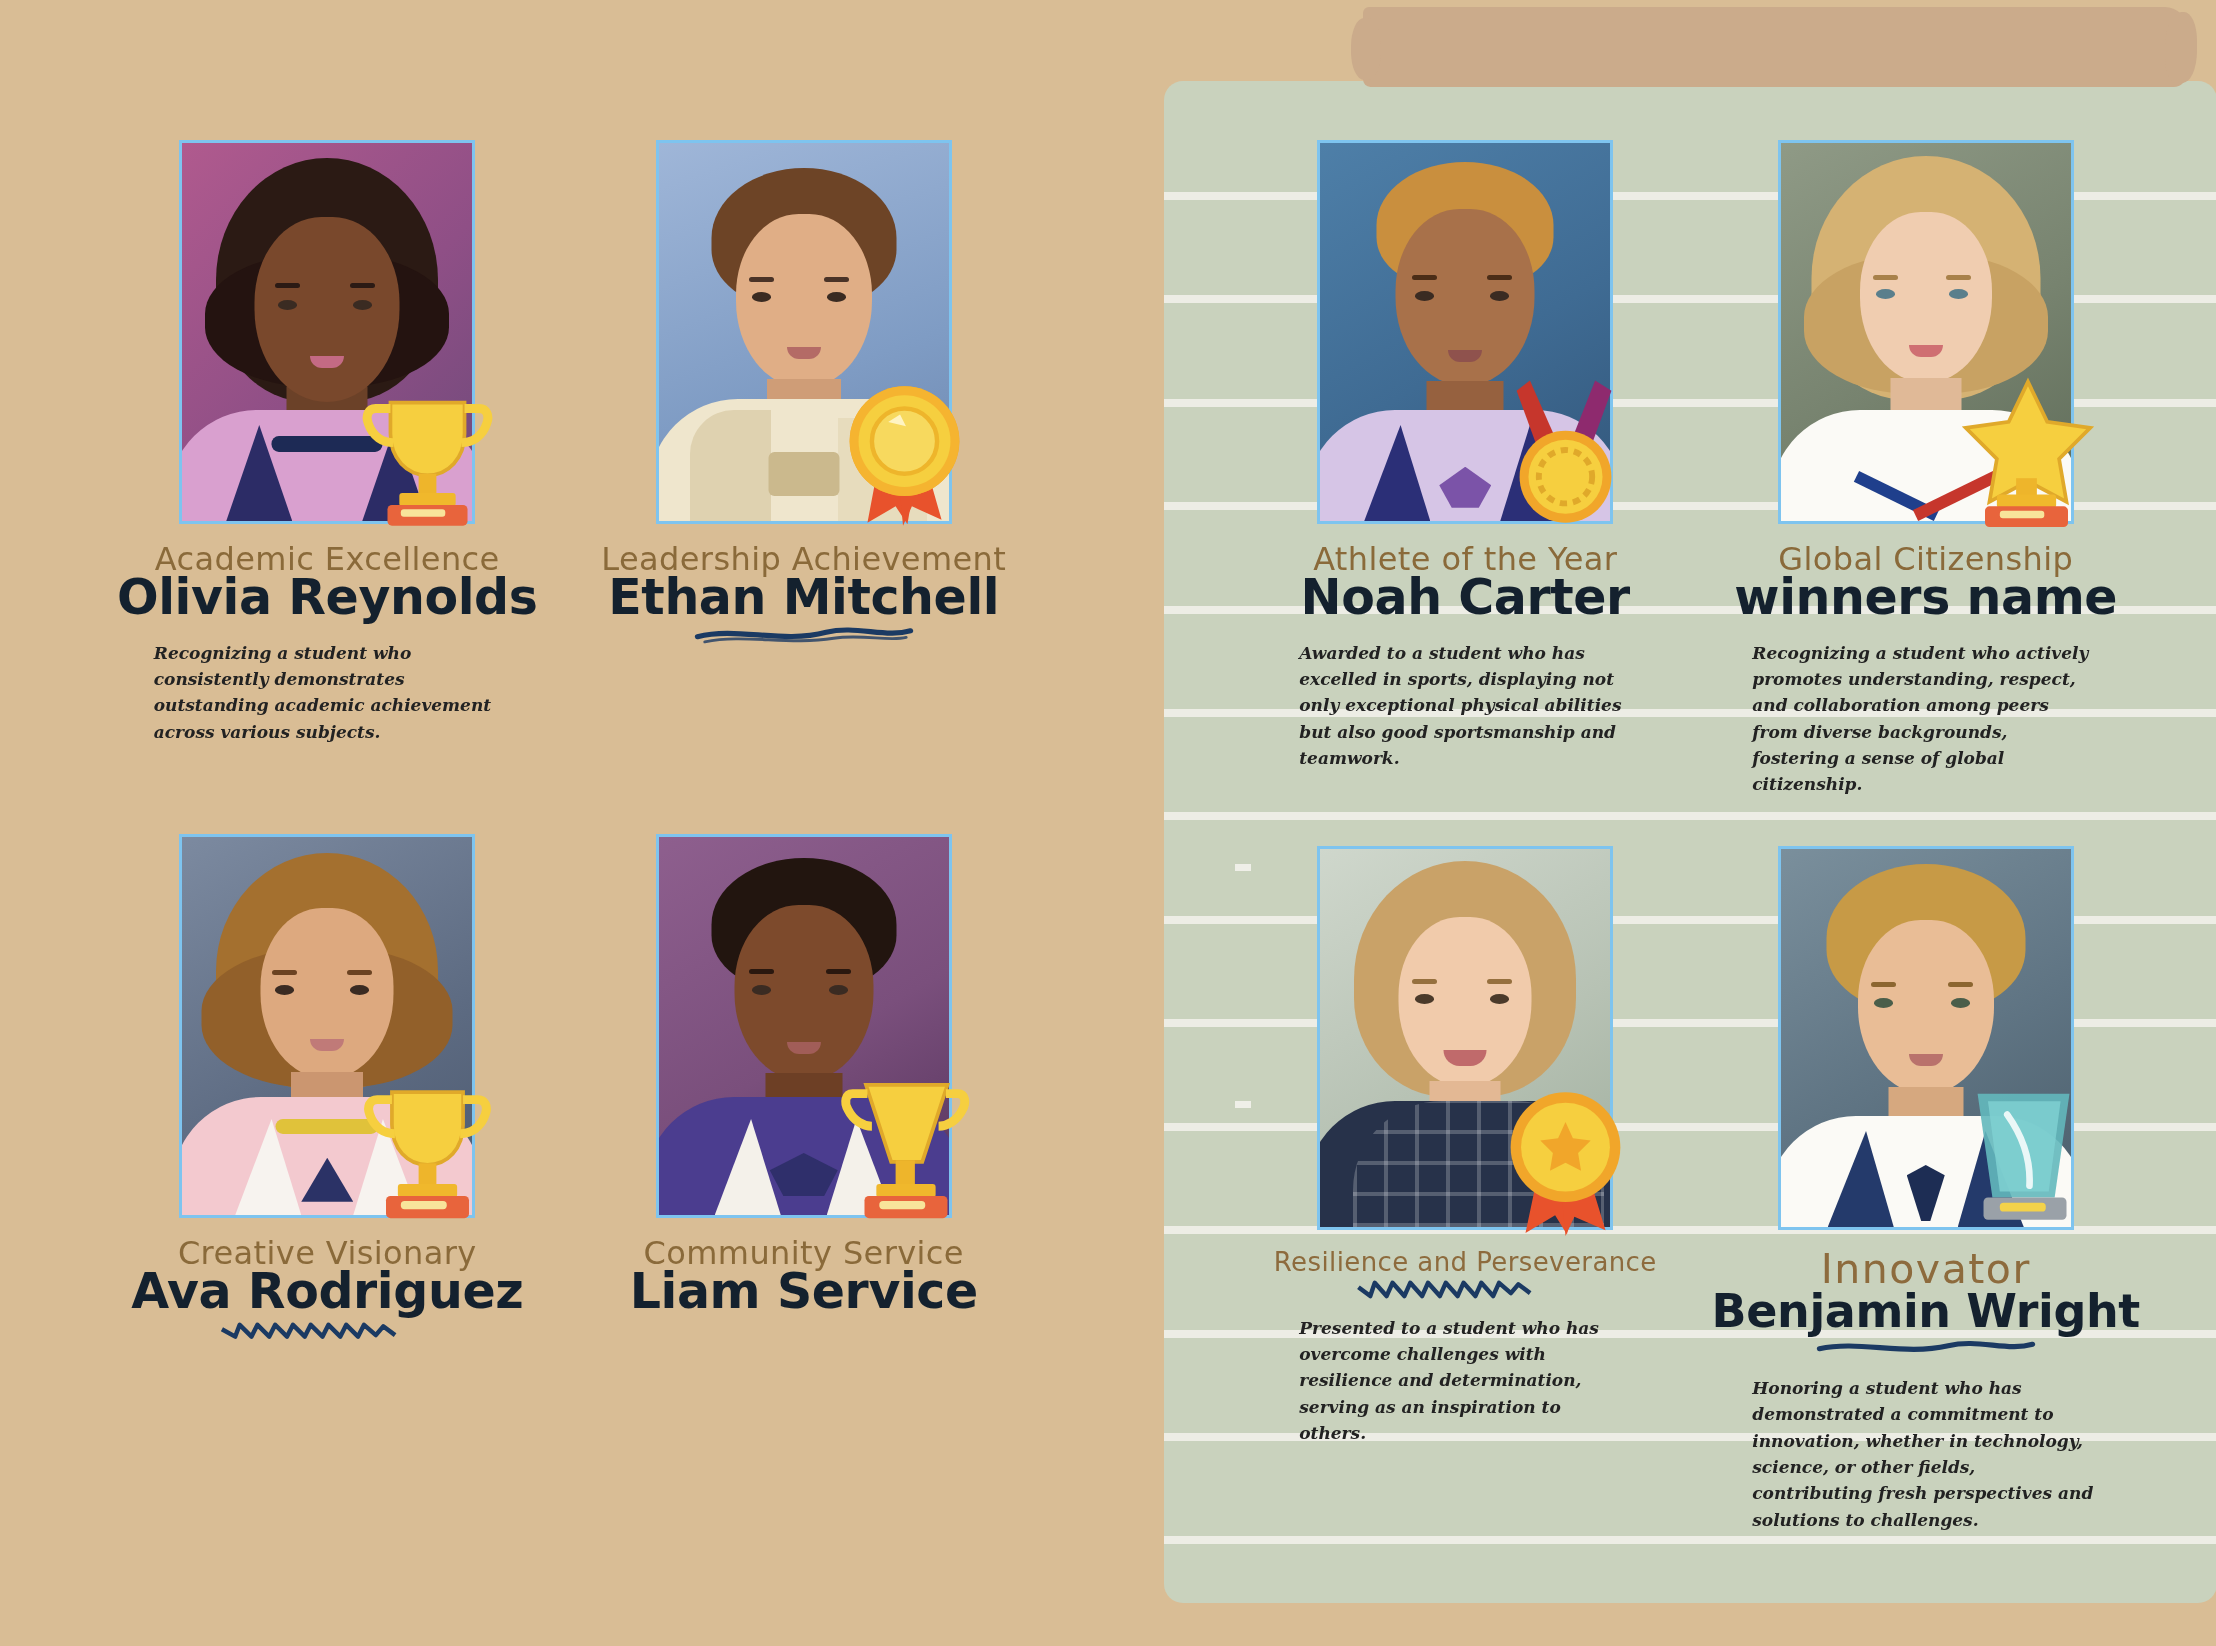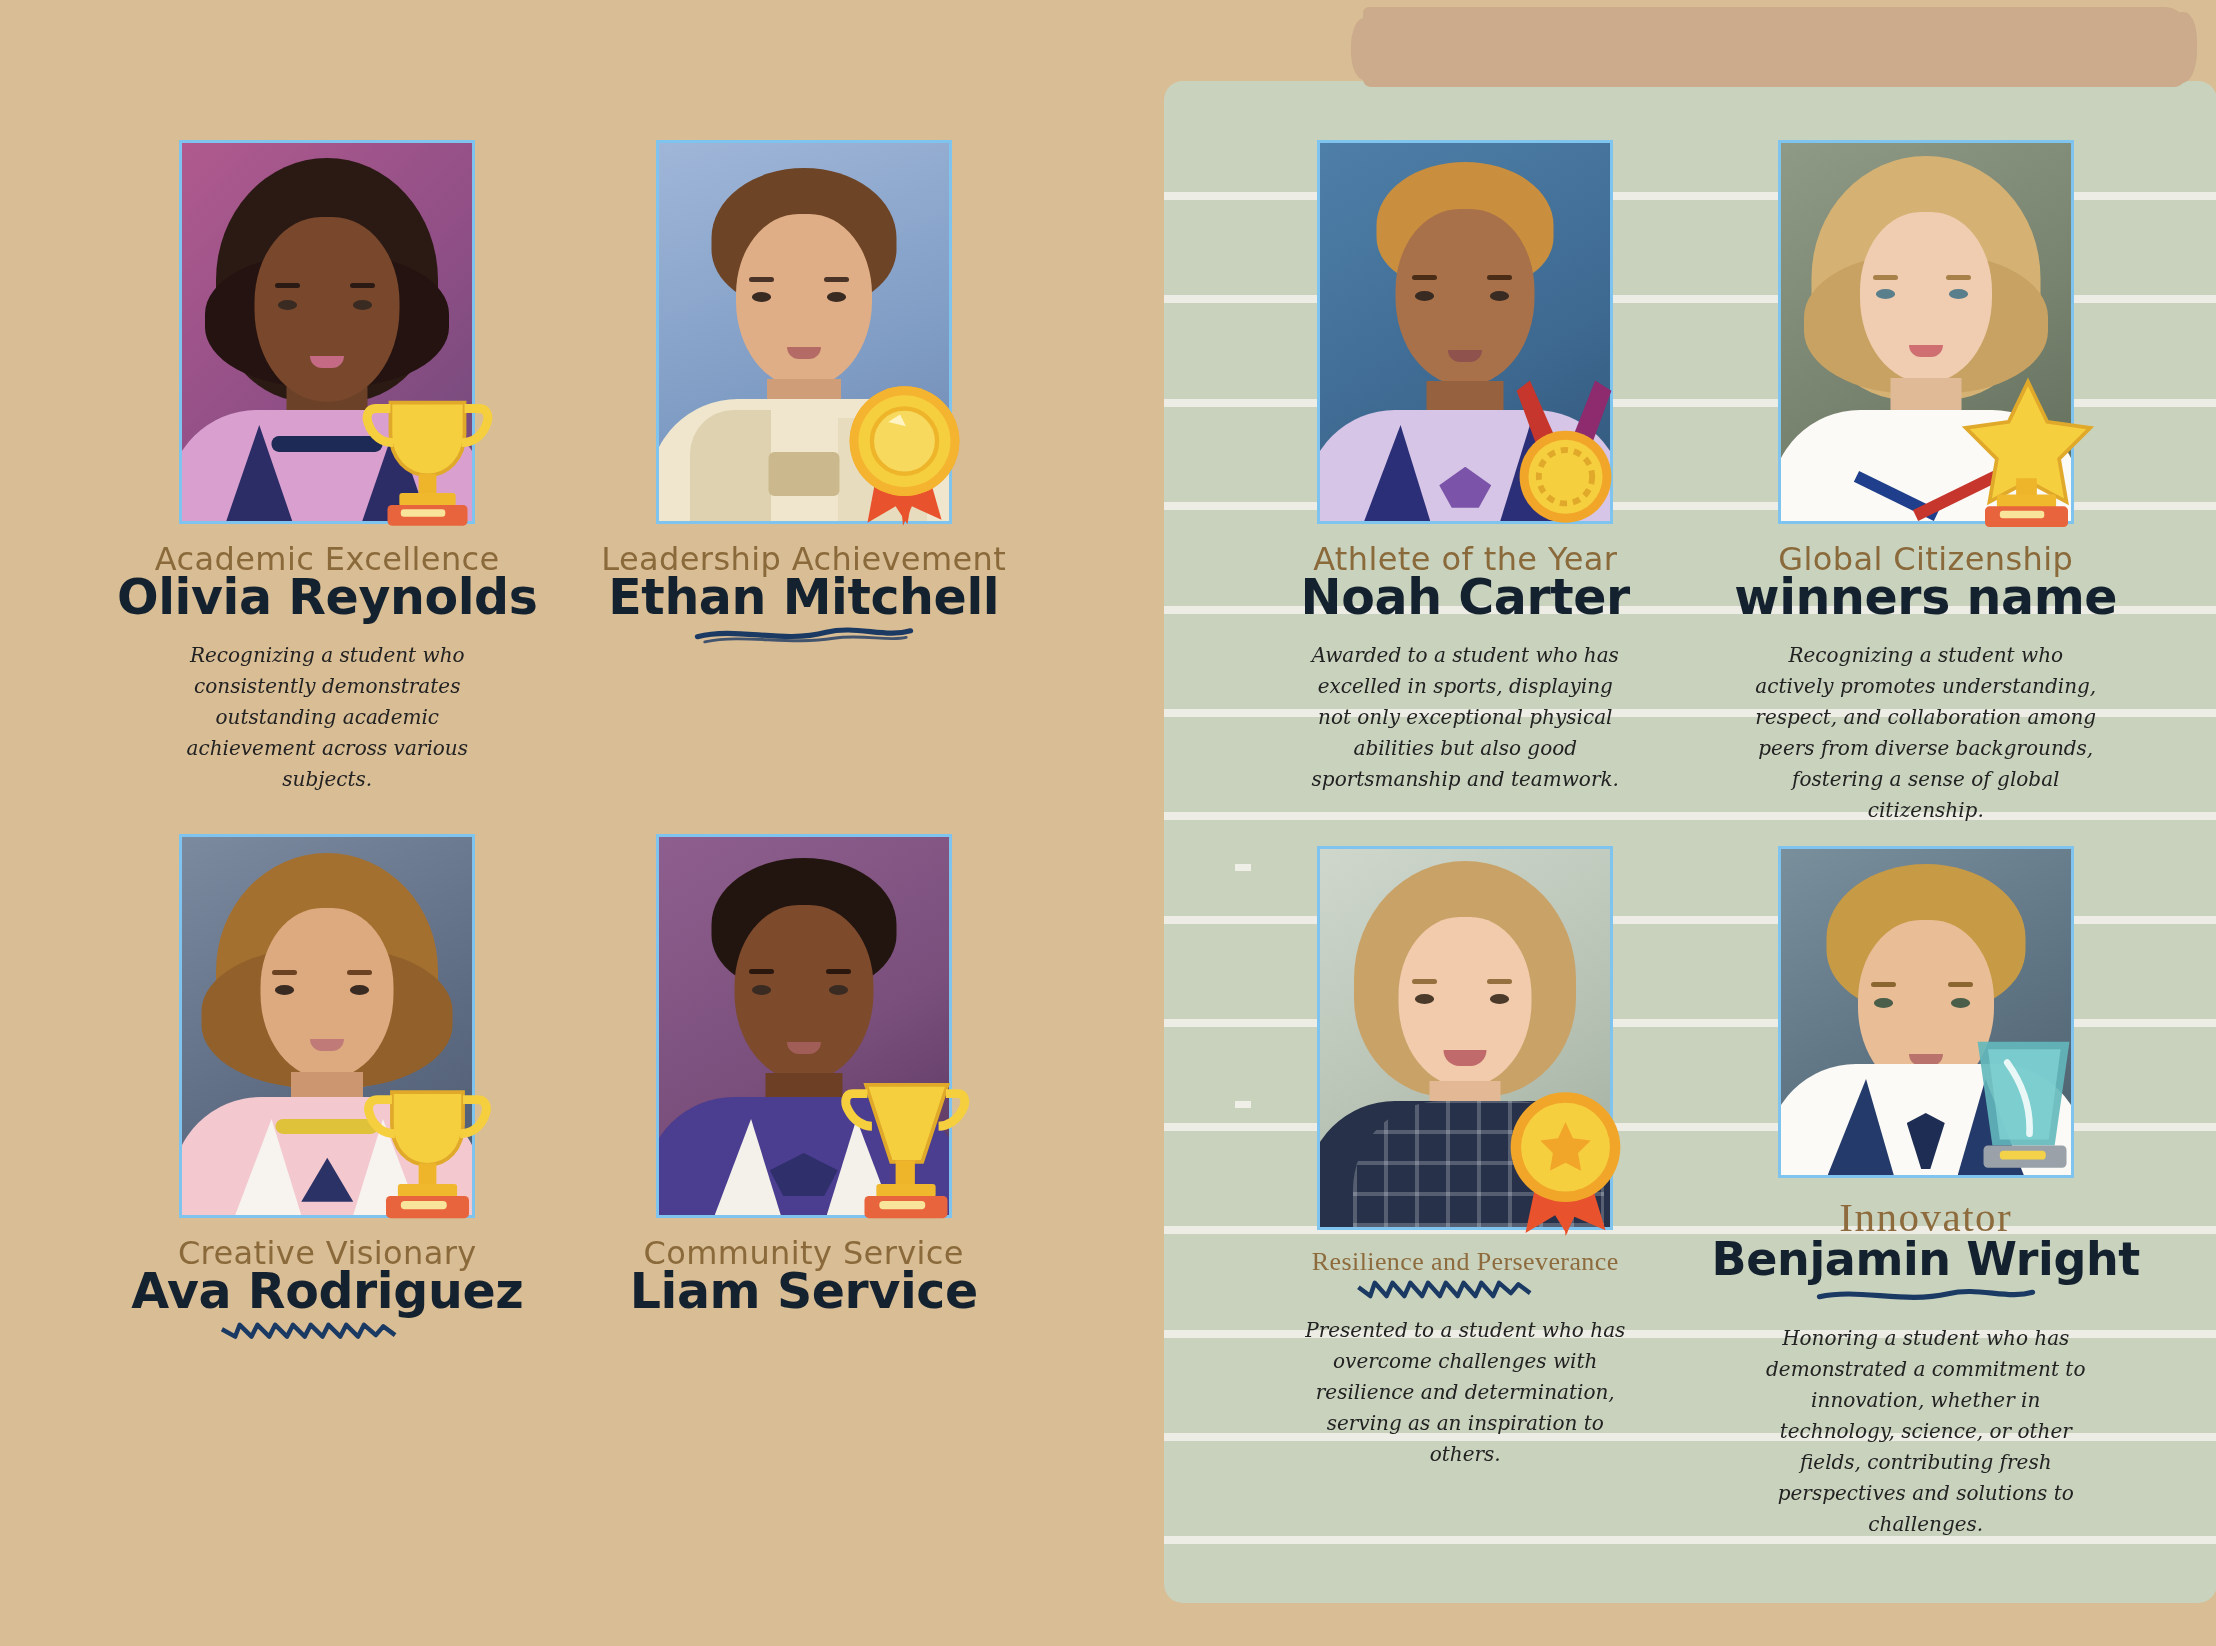--- a/index.html
+++ b/index.html
@@ -183,21 +183,21 @@
   
   .category {
     margin-top: 19px;
     font-family: "DejaVu Sans", sans-serif;
     font-size: 32px;
     letter-spacing: 0.4px;
     color: #8a6a3a;
     text-align: center;
     line-height: 1;
   }
-  .category.brownish { color: #8d6b3d; font-family: Liberation Serif, serif; }
+  .category.brownish { color: #8d6b3d; }
 
   .winner {
     position: relative;
     font-family: "DejaVu Sans", sans-serif;
     font-weight: bold;
     font-size: 49px;
     color: #14212e;
     text-align: center;
     line-height: 1.05;
     margin-top: -3px;
@@ -209,24 +209,25 @@
     height: 25px;
     width: 222px;
     margin-top: -1.5px;
   }
 
   .desc {
     margin-top: 16.3px;
     width: 347px;
     font-family: "DejaVu Serif", serif;
     font-style: italic;
-    font-size: 20px;
+    font-size: 17px;
     line-height: 1.55;
     color: #222;
-    text-align: center;
+    text-align: left;
+    font-weight: bold;
   }
   .desc.narrow { width: 332px; }
 </style>
 </head>
 <body>
 
 <div class="page-left"></div>
 
 <div class="page-right">
   <div class="page-right-lines">

